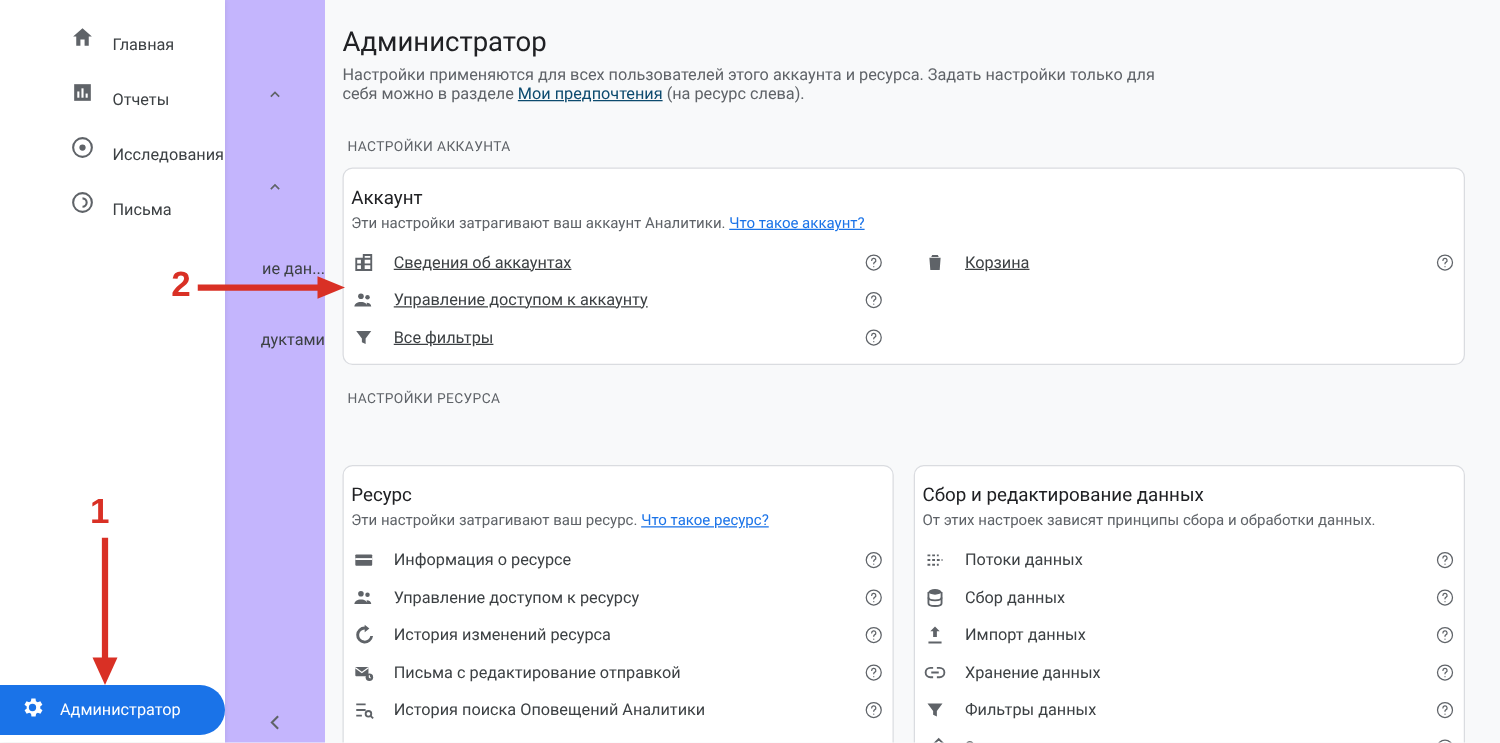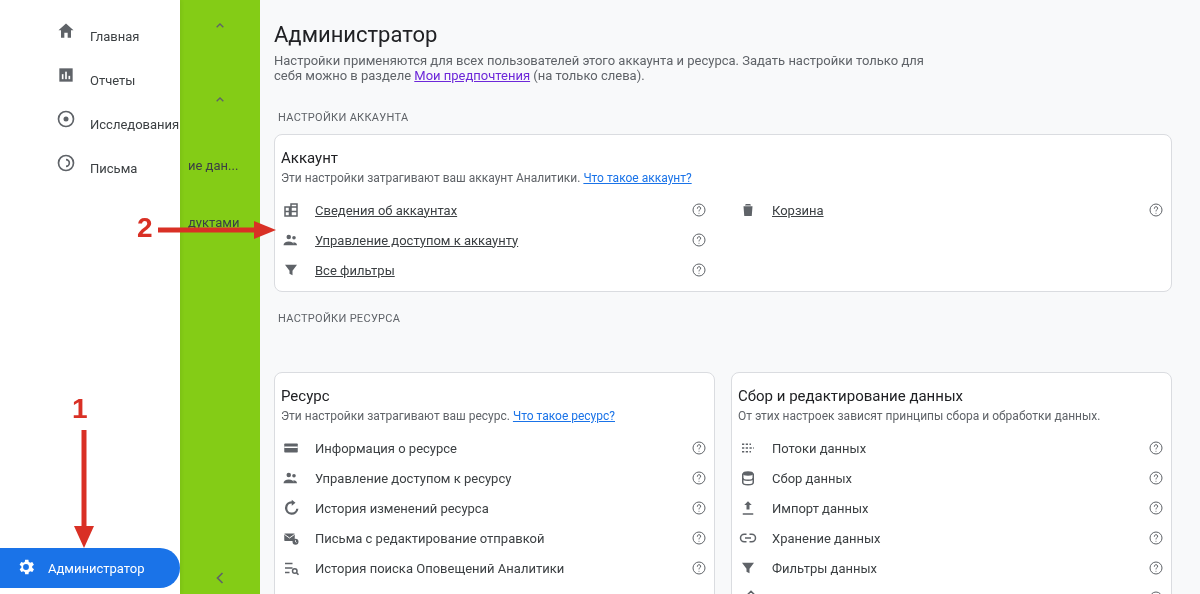--- a/index.html
+++ b/index.html
@@ -49,21 +49,23 @@
     font-size: 13px;
     cursor: pointer;
   }
   .sidebar-bottom svg { width: 20px; height: 20px; fill: #fff; }
 
   .secondary {
     position: absolute;
     left: 180px; top: 0;
     width: 80px;
     height: 594px;
-    background: #84cc16;
+    background: #c4b5fd;
+    padding-top: 50px;
+    text-align: right;
   }
   .sec-row {
     display:flex; align-items:center; justify-content:center;
     padding: 14px 0 6px;
   }
   .chev { width:24px; height:24px; display:flex; align-items:center; justify-content:center; color:#5f6368; }
   .sec-trunc { font-size:13px; color:#3c4043; padding:10px 0 2px 8px; white-space:nowrap; }
   .sec-back { position:absolute; bottom:6px; width:100%; display:flex; justify-content:center; color:#5f6368; }
 
   .main {
@@ -78,21 +80,21 @@
     font-weight: 400;
     color: #202124;
     margin-bottom: 6px;
   }
   .intro {
     font-size: 13px;
     color: #5f6368;
     margin-bottom: 8px;
     max-width: 680px;
   }
-  .intro a { color: #6d28d9; text-decoration: underline; cursor: pointer; }
+  .intro a { color: #0c4a6e; text-decoration: underline; cursor: pointer; }
   .section-label {
     font-size: 11px;
     letter-spacing: .3px;
     color: #5f6368;
     text-transform: uppercase;
     padding: 20px 0 10px 4px;
   }
   .card {
     background: #fff;
     border: 1px solid #dadce0;
@@ -214,21 +216,21 @@
   <div class="sec-back">
       <svg width="20" height="20" viewBox="0 0 24 24">
         <path d="M15 6l-6 6 6 6" fill="none" stroke="#5f6368" stroke-width="2"></path>
       </svg>
     </div>
 </div>
 
 <div class="main">
   <h1>Администратор</h1>
   <div class="intro">
-    <span>Настройки применяются для всех пользователей этого аккаунта и ресурса. Задать настройки только для себя можно в разделе </span><a>Мои предпочтения</a><span> (на только слева).</span>
+    <span>Настройки применяются для всех пользователей этого аккаунта и ресурса. Задать настройки только для себя можно в разделе </span><a>Мои предпочтения</a><span> (на ресурс слева).</span>
   </div>
 
   <div class="section-label">НАСТРОЙКИ АККАУНТА</div>
 
   <div class="card">
     <div class="card-title">Аккаунт</div>
     <div class="card-sub">
       <span>Эти настройки затрагивают ваш аккаунт Аналитики. </span><a>Что такое аккаунт?</a>
     </div>
     <div class="grid2">

